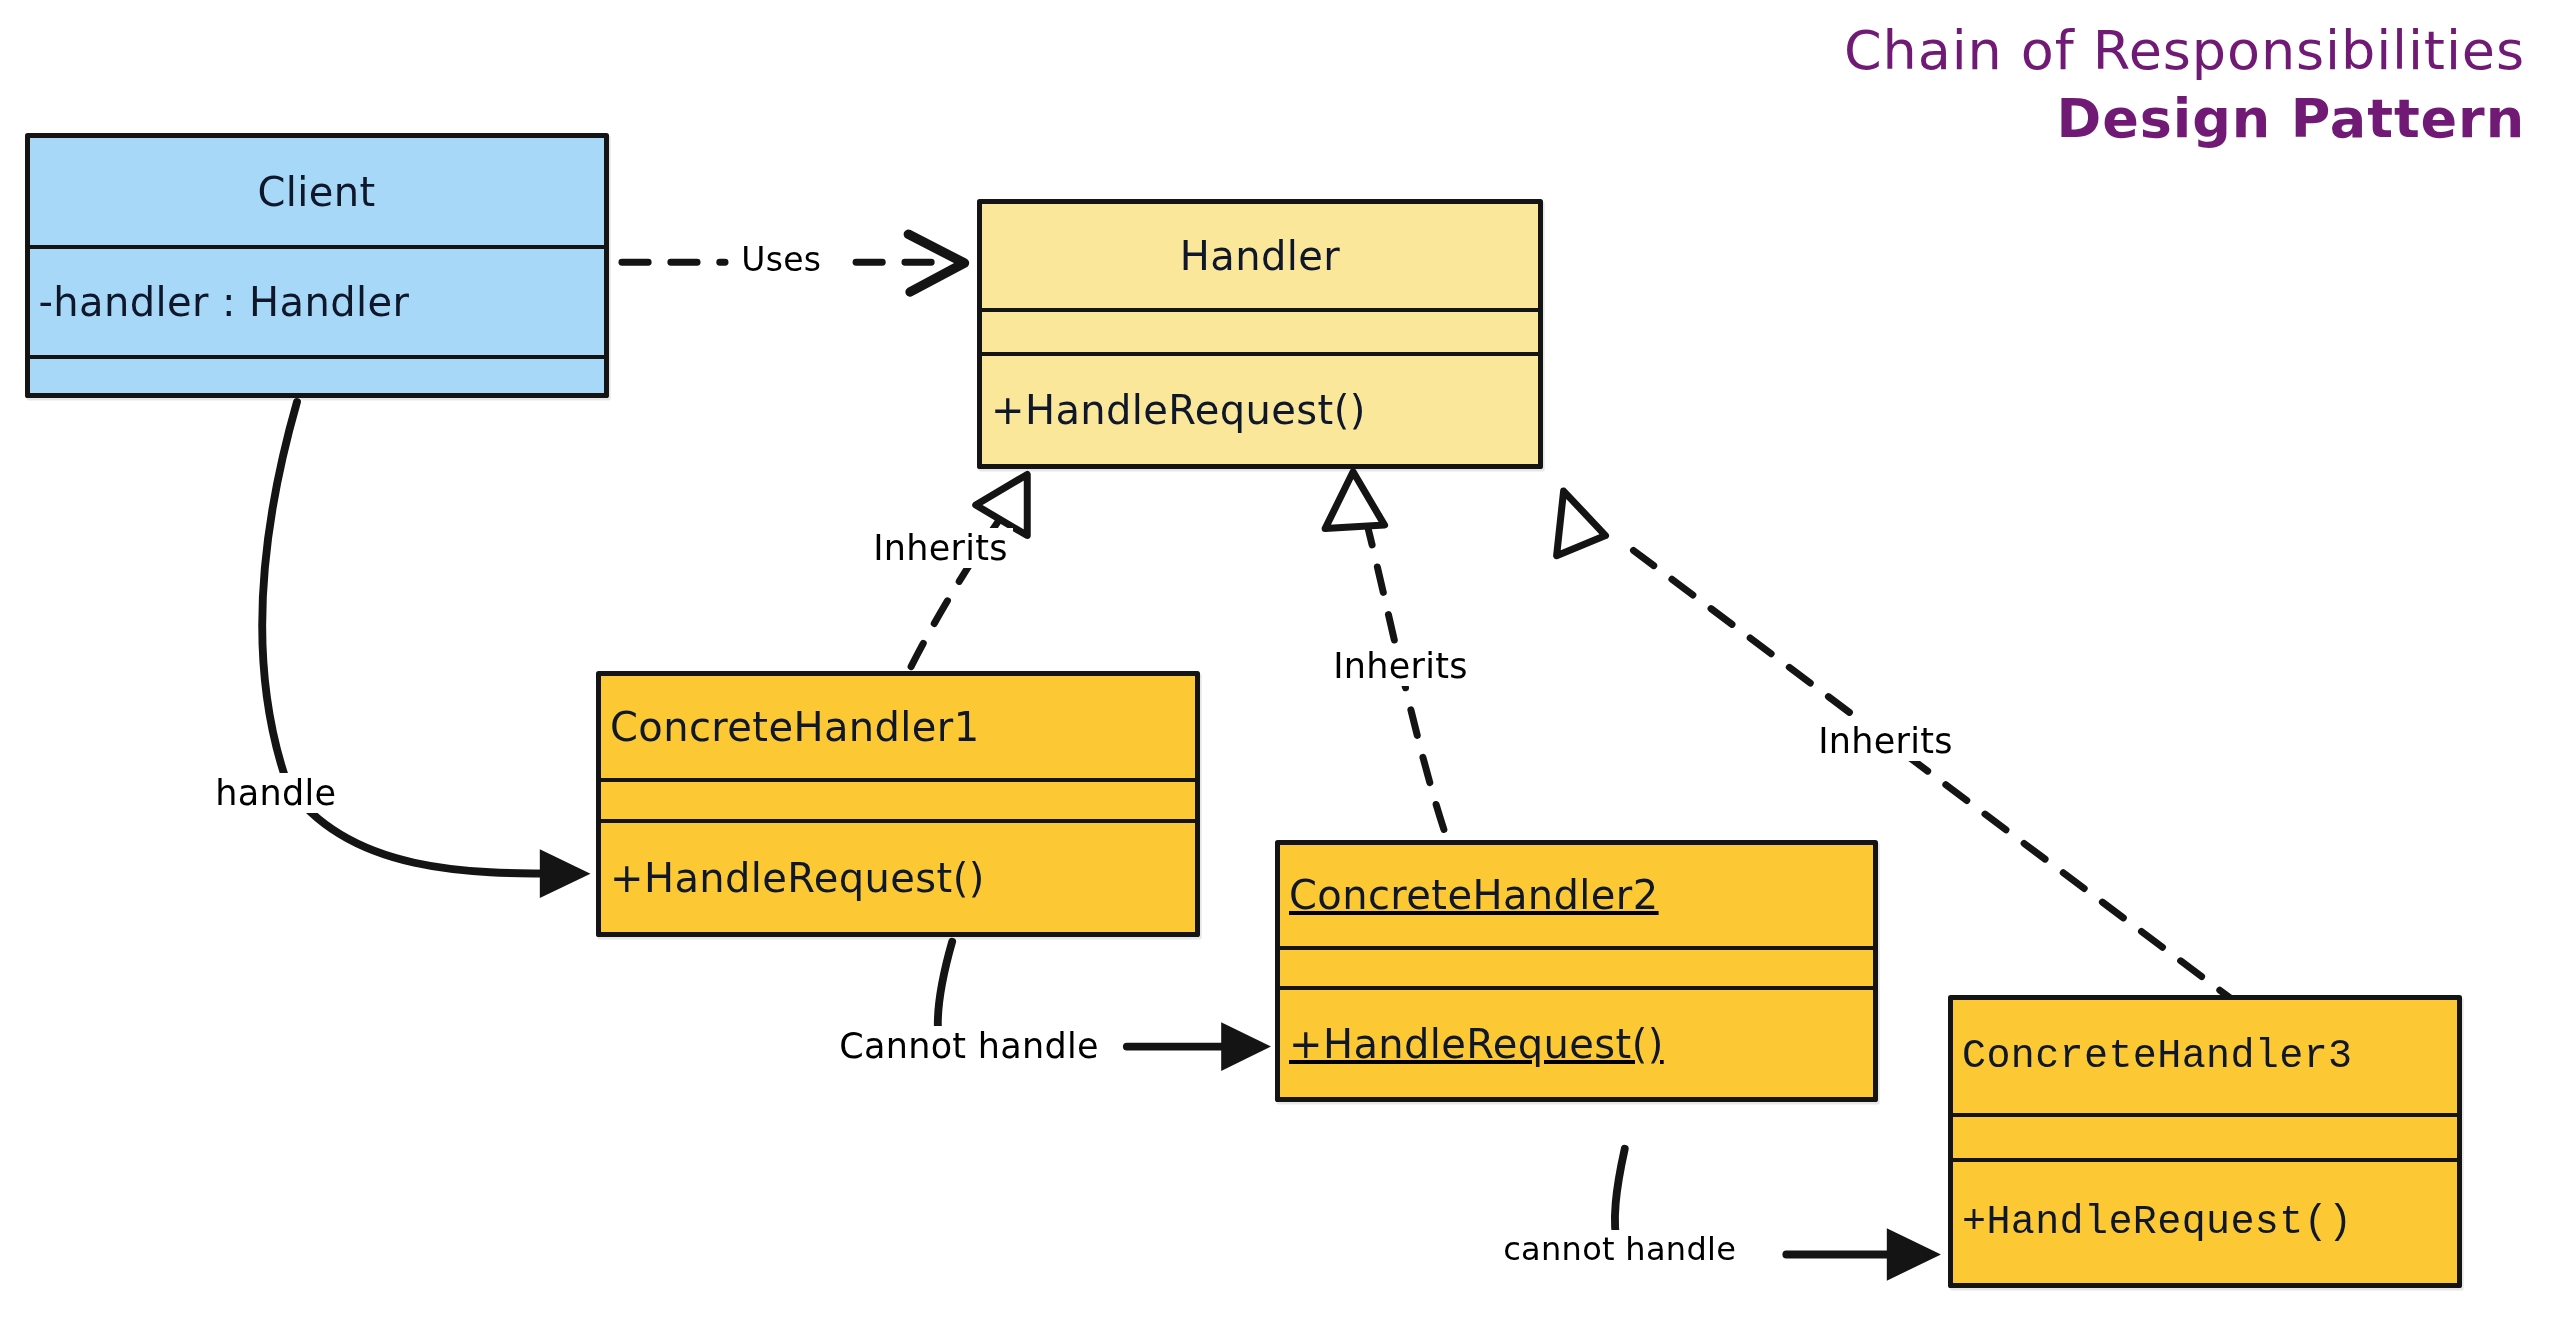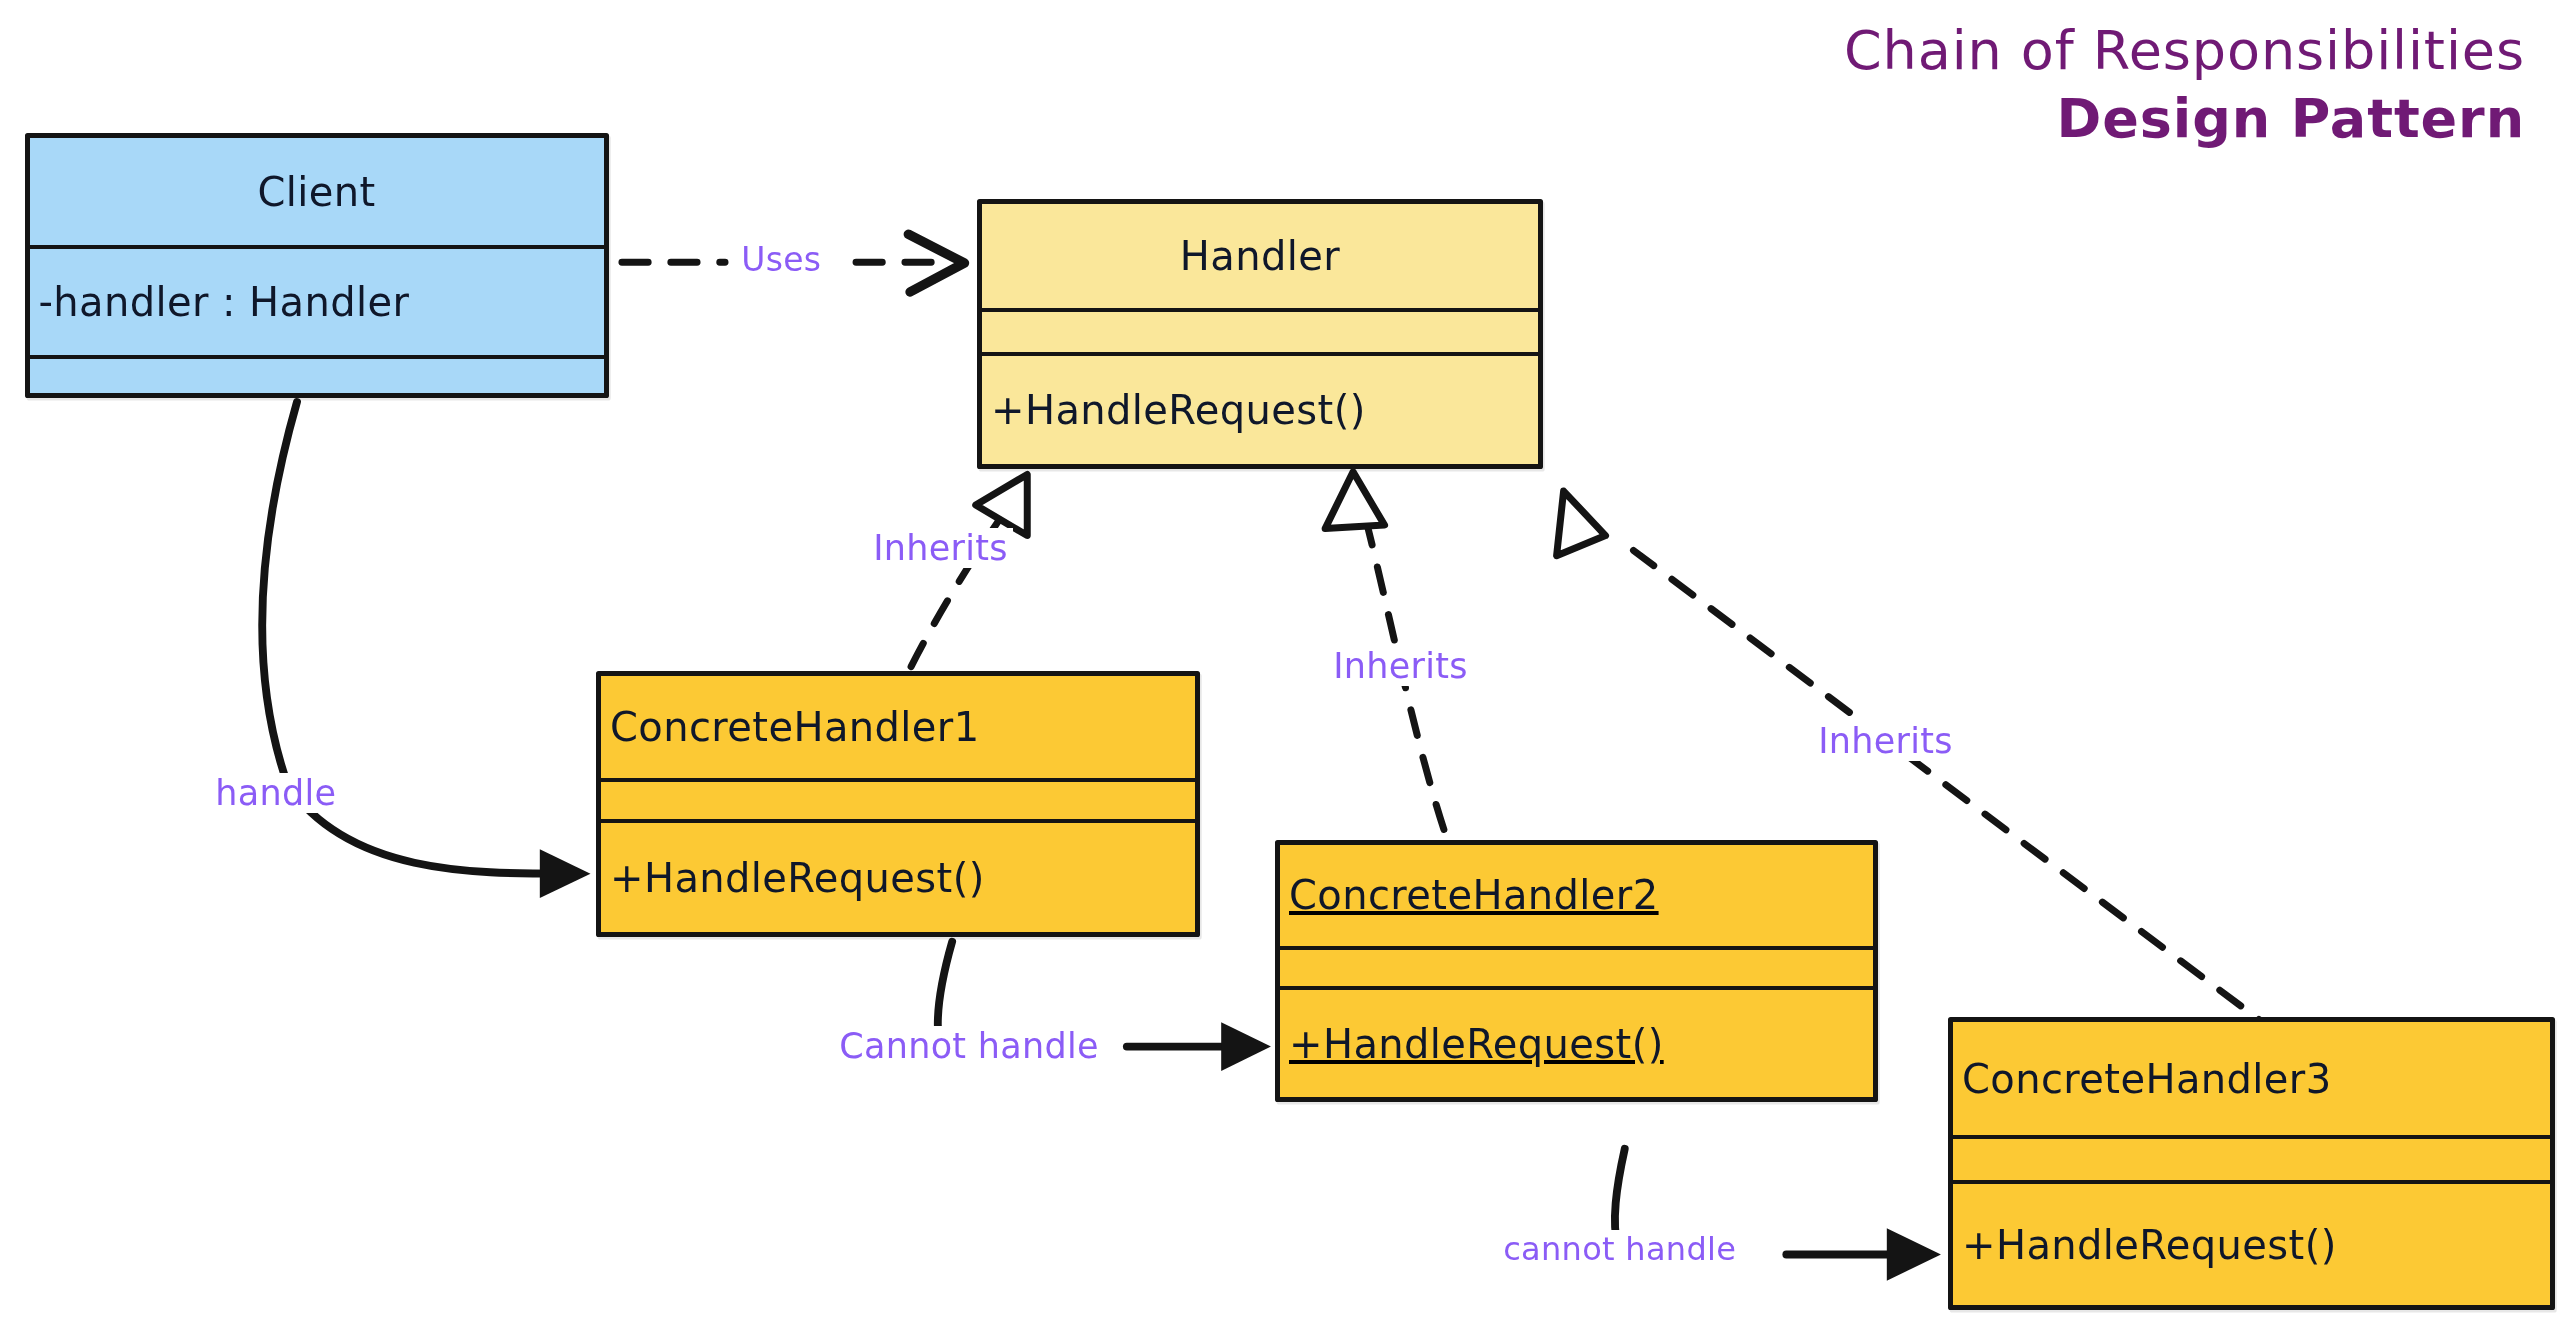--- a/index.html
+++ b/index.html
@@ -56,21 +56,21 @@
 
   .box-blue  { background: #a8d8f8; }
   .box-lyell { background: #fae79a; }
   .box-gold  { background: #fcc934; text-align: right; }
 
   
   #box-client            { left: 24.5px;   top: 133px;  width: 584px; height: 265px; }
   #box-handler           { left: 977px; top: 199px;  width: 566px; height: 270px; }
   #box-concrete-handler-1{ left: 596px;  top: 671px;  width: 604px; height: 266px; }
   #box-concrete-handler-2{ left: 1275px; top: 840px; width: 603px; height: 262px; text-decoration: underline; }
-  #box-concrete-handler-3{ left: 1948px; top: 1017px; width: 607px; height: 293px; }
+  #box-concrete-handler-3{ left: 1948px; top: 995px; width: 514px; height: 293px; font-family: Liberation Mono, monospace; }
 
   
   #connectors {
     position: absolute;
     left: 0; top: 0;
     width: 2576px;
     height: 1328px;
     pointer-events: none;
   }
   .edge-solid {
@@ -98,21 +98,21 @@
     fill: none;
     stroke: #141414;
     stroke-width: 11;
     stroke-linecap: round;
     stroke-linejoin: round;
   }
 
   
   .edge-label {
     position: absolute;
-    color: #8b5cf6;
+    color: #000000;
     font-size: 35px;
     letter-spacing: 0.3px;
     white-space: nowrap;
     background: #ffffff;
     padding: 0 5.2px;
     font-family: "DejaVu Sans", sans-serif;
   }
   #label-uses          { left: 736px;  top: 240px; font-size: 33px; }
   #label-inherits-1    { left: 868px;  top: 528px; }
   #label-inherits-2    { left: 1328px; top: 646px; }

